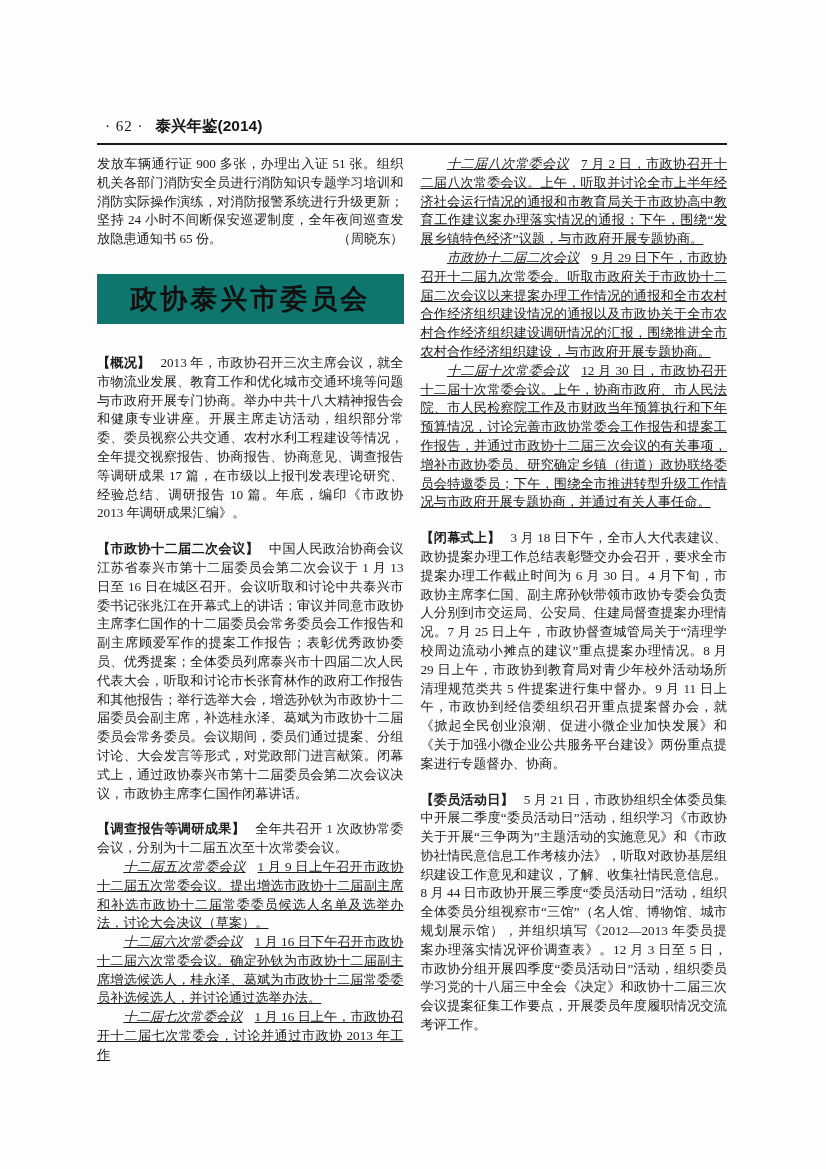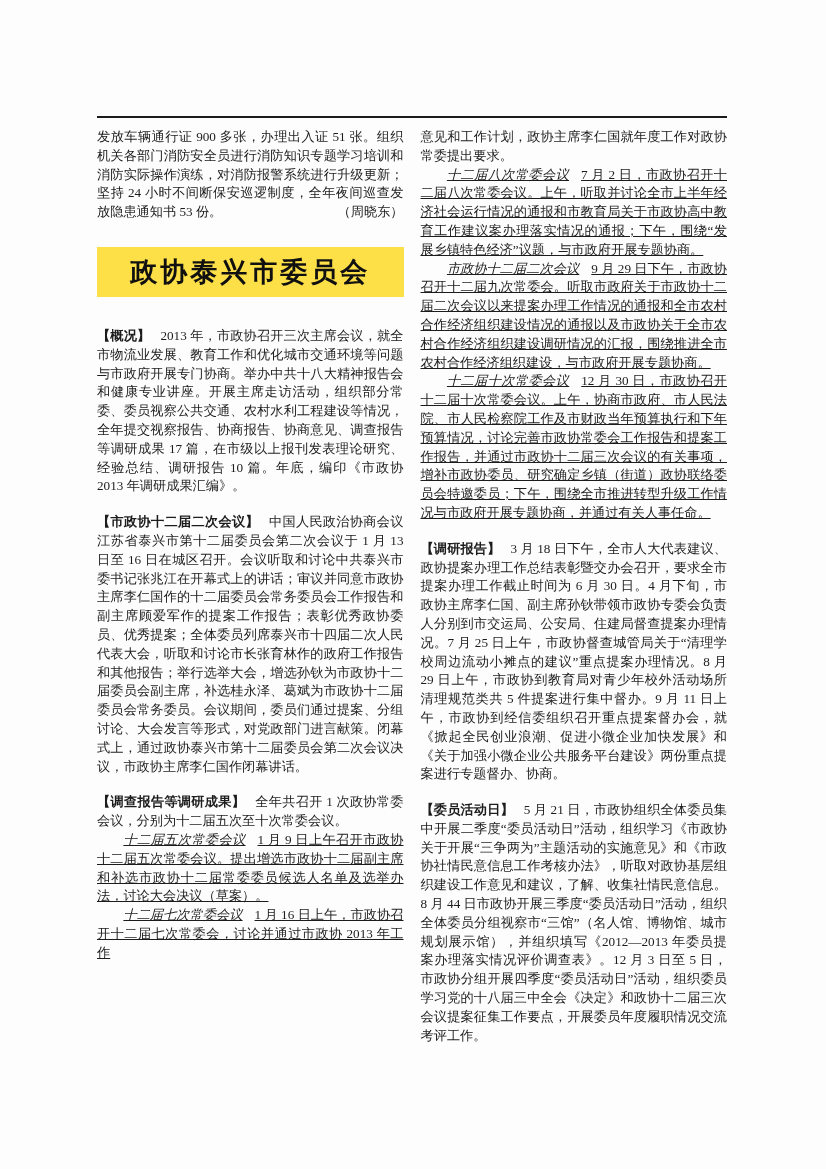--- a/index.html
+++ b/index.html
@@ -90,78 +90,82 @@
   .sub-title {
     font-style: italic;
     margin-right: 12px;
   }
 </style>
 </head>
 <body>
 
 <div class="page">
 
+  <div class="running-head">
+    <span class="page-label">· 62 ·</span>
+    <span class="book-title">泰兴年鉴(2014)</span>
+  </div>
   <div class="header-rule"></div>
 
   <div class="columns">
 
     <div class="col">
 
       <p class="para has-byline">
-        <span>发放车辆通行证 900 多张，办理出入证 51 张。组织机关各部门消防安全员进行消防知识专题学习培训和消防实际操作演练，对消防报警系统进行升级更新；坚持 24 小时不间断保安巡逻制度，全年夜间巡查发放隐患通知书 53 份。</span>
+        <span>发放车辆通行证 900 多张，办理出入证 51 张。组织机关各部门消防安全员进行消防知识专题学习培训和消防实际操作演练，对消防报警系统进行升级更新；坚持 24 小时不间断保安巡逻制度，全年夜间巡查发放隐患通知书 65 份。</span>
         <span class="byline">（周晓东）</span>
       </p>
 
-      <div class="banner" style="background: #fde047;">
+      <div class="banner" style="background: #0f766e;">
         <span class="banner-title">政协泰兴市委员会</span>
       </div>
 
       <p class="para entry">
         <span class="entry-label">【概况】</span><span>2013 年，市政协召开三次主席会议，就全市物流业发展、教育工作和优化城市交通环境等问题与市政府开展专门协商。举办中共十八大精神报告会和健康专业讲座。开展主席走访活动，组织部分常委、委员视察公共交通、农村水利工程建设等情况，全年提交视察报告、协商报告、协商意见、调查报告等调研成果 17 篇，在市级以上报刊发表理论研究、经验总结、调研报告 10 篇。年底，编印《市政协 2013 年调研成果汇编》。</span>
       </p>
 
       <p class="para entry">
         <span class="entry-label">【市政协十二届二次会议】</span><span>中国人民政治协商会议江苏省泰兴市第十二届委员会第二次会议于 1 月 13 日至 16 日在城区召开。会议听取和讨论中共泰兴市委书记张兆江在开幕式上的讲话；审议并同意市政协主席李仁国作的十二届委员会常务委员会工作报告和副主席顾爱军作的提案工作报告；表彰优秀政协委员、优秀提案；全体委员列席泰兴市十四届二次人民代表大会，听取和讨论市长张育林作的政府工作报告和其他报告；举行选举大会，增选孙钬为市政协十二届委员会副主席，补选桂永泽、葛斌为市政协十二届委员会常务委员。会议期间，委员们通过提案、分组讨论、大会发言等形式，对党政部门进言献策。闭幕式上，通过政协泰兴市第十二届委员会第二次会议决议，市政协主席李仁国作闭幕讲话。</span>
       </p>
 
       <p class="para entry">
         <span class="entry-label">【调查报告等调研成果】</span><span>全年共召开 1 次政协常委会议，分别为十二届五次至十次常委会议。</span>
       </p>
 
       <p class="para sub">
         <span class="sub-title">十二届五次常委会议</span><span>1 月 9 日上午召开市政协十二届五次常委会议。提出增选市政协十二届副主席和补选市政协十二届常委委员候选人名单及选举办法，讨论大会决议（草案）。</span>
       </p>
 
+      <p class="para sub">
+        <span class="sub-title">十二届六次常委会议</span><span>1 月 16 日下午召开市政协十二届六次常委会议。确定孙钬为市政协十二届副主席增选候选人，桂永泽、葛斌为市政协十二届常委委员补选候选人，并讨论通过选举办法。</span>
+      </p>
 
       <p class="para sub">
         <span class="sub-title">十二届七次常委会议</span><span>1 月 16 日上午，市政协召开十二届七次常委会，讨论并通过市政协 2013 年工作</span>
       </p>
 
     </div>
 
     <div class="col">
 
-      <p class="para">
-        <span>意见和工作计划，政协主席李仁国就年度工作对政协常委提出要求。</span>
-      </p>
 
       <p class="para sub">
         <span class="sub-title">十二届八次常委会议</span><span>7 月 2 日，市政协召开十二届八次常委会议。上午，听取并讨论全市上半年经济社会运行情况的通报和市教育局关于市政协高中教育工作建议案办理落实情况的通报；下午，围绕“发展乡镇特色经济”议题，与市政府开展专题协商。</span>
       </p>
 
       <p class="para sub">
         <span class="sub-title">市政协十二届二次会议</span><span>9 月 29 日下午，市政协召开十二届九次常委会。听取市政府关于市政协十二届二次会议以来提案办理工作情况的通报和全市农村合作经济组织建设情况的通报以及市政协关于全市农村合作经济组织建设调研情况的汇报，围绕推进全市农村合作经济组织建设，与市政府开展专题协商。</span>
       </p>
 
       <p class="para sub">
         <span class="sub-title">十二届十次常委会议</span><span>12 月 30 日，市政协召开十二届十次常委会议。上午，协商市政府、市人民法院、市人民检察院工作及市财政当年预算执行和下年预算情况，讨论完善市政协常委会工作报告和提案工作报告，并通过市政协十二届三次会议的有关事项，增补市政协委员、研究确定乡镇（街道）政协联络委员会特邀委员；下午，围绕全市推进转型升级工作情况与市政府开展专题协商，并通过有关人事任命。</span>
       </p>
 
       <p class="para entry">
-        <span class="entry-label">【调研报告】</span><span>3 月 18 日下午，全市人大代表建议、政协提案办理工作总结表彰暨交办会召开，要求全市提案办理工作截止时间为 6 月 30 日。4 月下旬，市政协主席李仁国、副主席孙钬带领市政协专委会负责人分别到市交运局、公安局、住建局督查提案办理情况。7 月 25 日上午，市政协督查城管局关于“清理学校周边流动小摊点的建议”重点提案办理情况。8 月 29 日上午，市政协到教育局对青少年校外活动场所清理规范类共 5 件提案进行集中督办。9 月 11 日上午，市政协到经信委组织召开重点提案督办会，就《掀起全民创业浪潮、促进小微企业加快发展》和《关于加强小微企业公共服务平台建设》两份重点提案进行专题督办、协商。</span>
+        <span class="entry-label">【闭幕式上】</span><span>3 月 18 日下午，全市人大代表建议、政协提案办理工作总结表彰暨交办会召开，要求全市提案办理工作截止时间为 6 月 30 日。4 月下旬，市政协主席李仁国、副主席孙钬带领市政协专委会负责人分别到市交运局、公安局、住建局督查提案办理情况。7 月 25 日上午，市政协督查城管局关于“清理学校周边流动小摊点的建议”重点提案办理情况。8 月 29 日上午，市政协到教育局对青少年校外活动场所清理规范类共 5 件提案进行集中督办。9 月 11 日上午，市政协到经信委组织召开重点提案督办会，就《掀起全民创业浪潮、促进小微企业加快发展》和《关于加强小微企业公共服务平台建设》两份重点提案进行专题督办、协商。</span>
       </p>
 
       <p class="para entry">
         <span class="entry-label">【委员活动日】</span><span>5 月 21 日，市政协组织全体委员集中开展二季度“委员活动日”活动，组织学习《市政协关于开展“三争两为”主题活动的实施意见》和《市政协社情民意信息工作考核办法》，听取对政协基层组织建设工作意见和建议，了解、收集社情民意信息。8 月 44 日市政协开展三季度“委员活动日”活动，组织全体委员分组视察市“三馆”（名人馆、博物馆、城市规划展示馆），并组织填写《2012—2013 年委员提案办理落实情况评价调查表》。12 月 3 日至 5 日，市政协分组开展四季度“委员活动日”活动，组织委员学习党的十八届三中全会《决定》和政协十二届三次会议提案征集工作要点，开展委员年度履职情况交流考评工作。</span>
       </p>
 
     </div>
 
   </div>
 </div>

